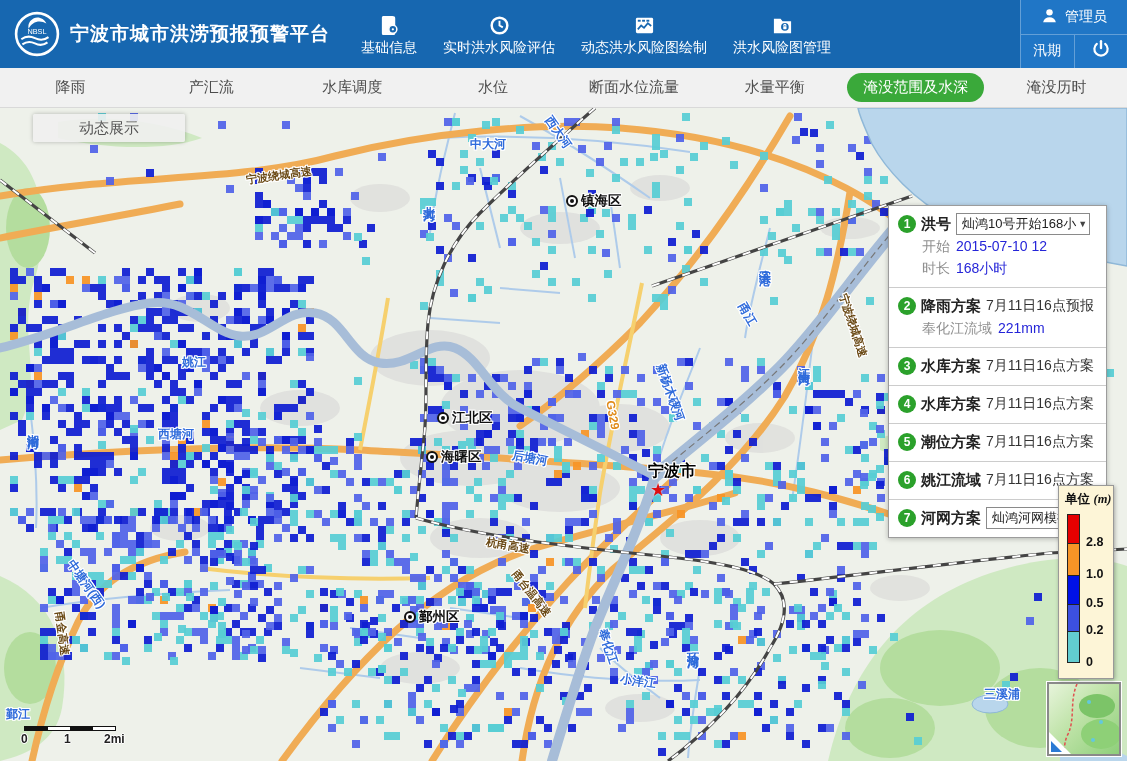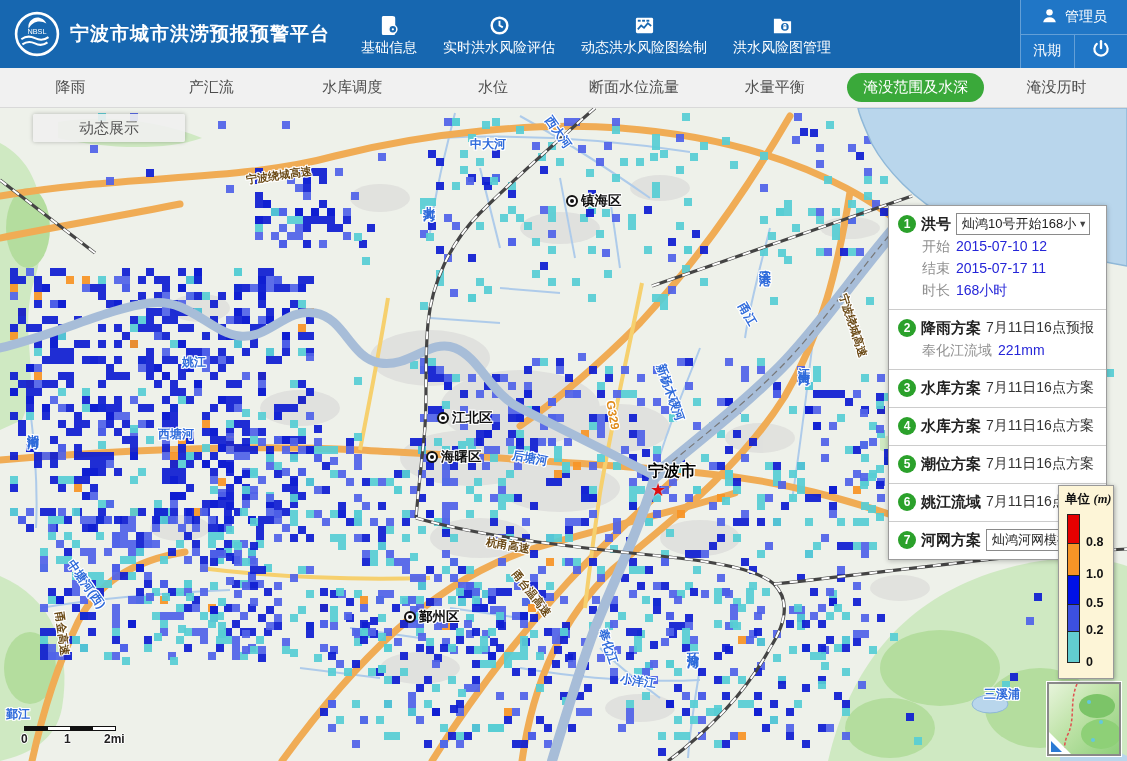--- a/index.html
+++ b/index.html
@@ -2572,24 +2572,20 @@
             <span class="p-select">
               <span>灿鸿10号开始168小</span>
               <span class="sel-arrow">▼</span>
             </span>
           </div>
           <div class="p-row">
             <span class="p-label">开始</span>
             <span class="p-value">2015-07-10 12</span>
           </div>
           <div class="p-row">
-            <span class="p-label">结束</span>
-            <span class="p-value">2015-07-17 11</span>
-          </div>
-          <div class="p-row">
             <span class="p-label">时长</span>
             <span class="p-value">168小时</span>
           </div>
         </div>
         <div class="p-section">
           <div class="p-head">
             <span class="badge">2</span>
             <span class="p-title">降雨方案</span>
             <span class="p-suffix">7月11日16点预报</span>
           </div>
@@ -2644,21 +2640,21 @@
       </div>
       <div class="legend-body">
         <div class="legend-bar" id="legend-bar">
             <div class="lseg" style="height: 29px; background: rgb(230, 0, 0);"></div>
             <div class="lseg" style="height: 32px; background: rgb(247, 148, 38);"></div>
             <div class="lseg" style="height: 29px; background: rgb(0, 17, 230);"></div>
             <div class="lseg" style="height: 27px; background: rgb(60, 80, 224);"></div>
             <div class="lseg" style="height: 32px; background: rgb(98, 204, 208);"></div>
           </div>
         <div id="legend-labels">
-            <span class="llabel" style="top: 21px;">0.8</span>
+            <span class="llabel" style="top: 21px;">2.8</span>
             <span class="llabel" style="top: 53px;">1.0</span>
             <span class="llabel" style="top: 82px;">0.5</span>
             <span class="llabel" style="top: 109px;">0.2</span>
             <span class="llabel" style="top: 141px;">0</span>
           </div>
       </div>
     </div>
 
   </div>
 </div>

